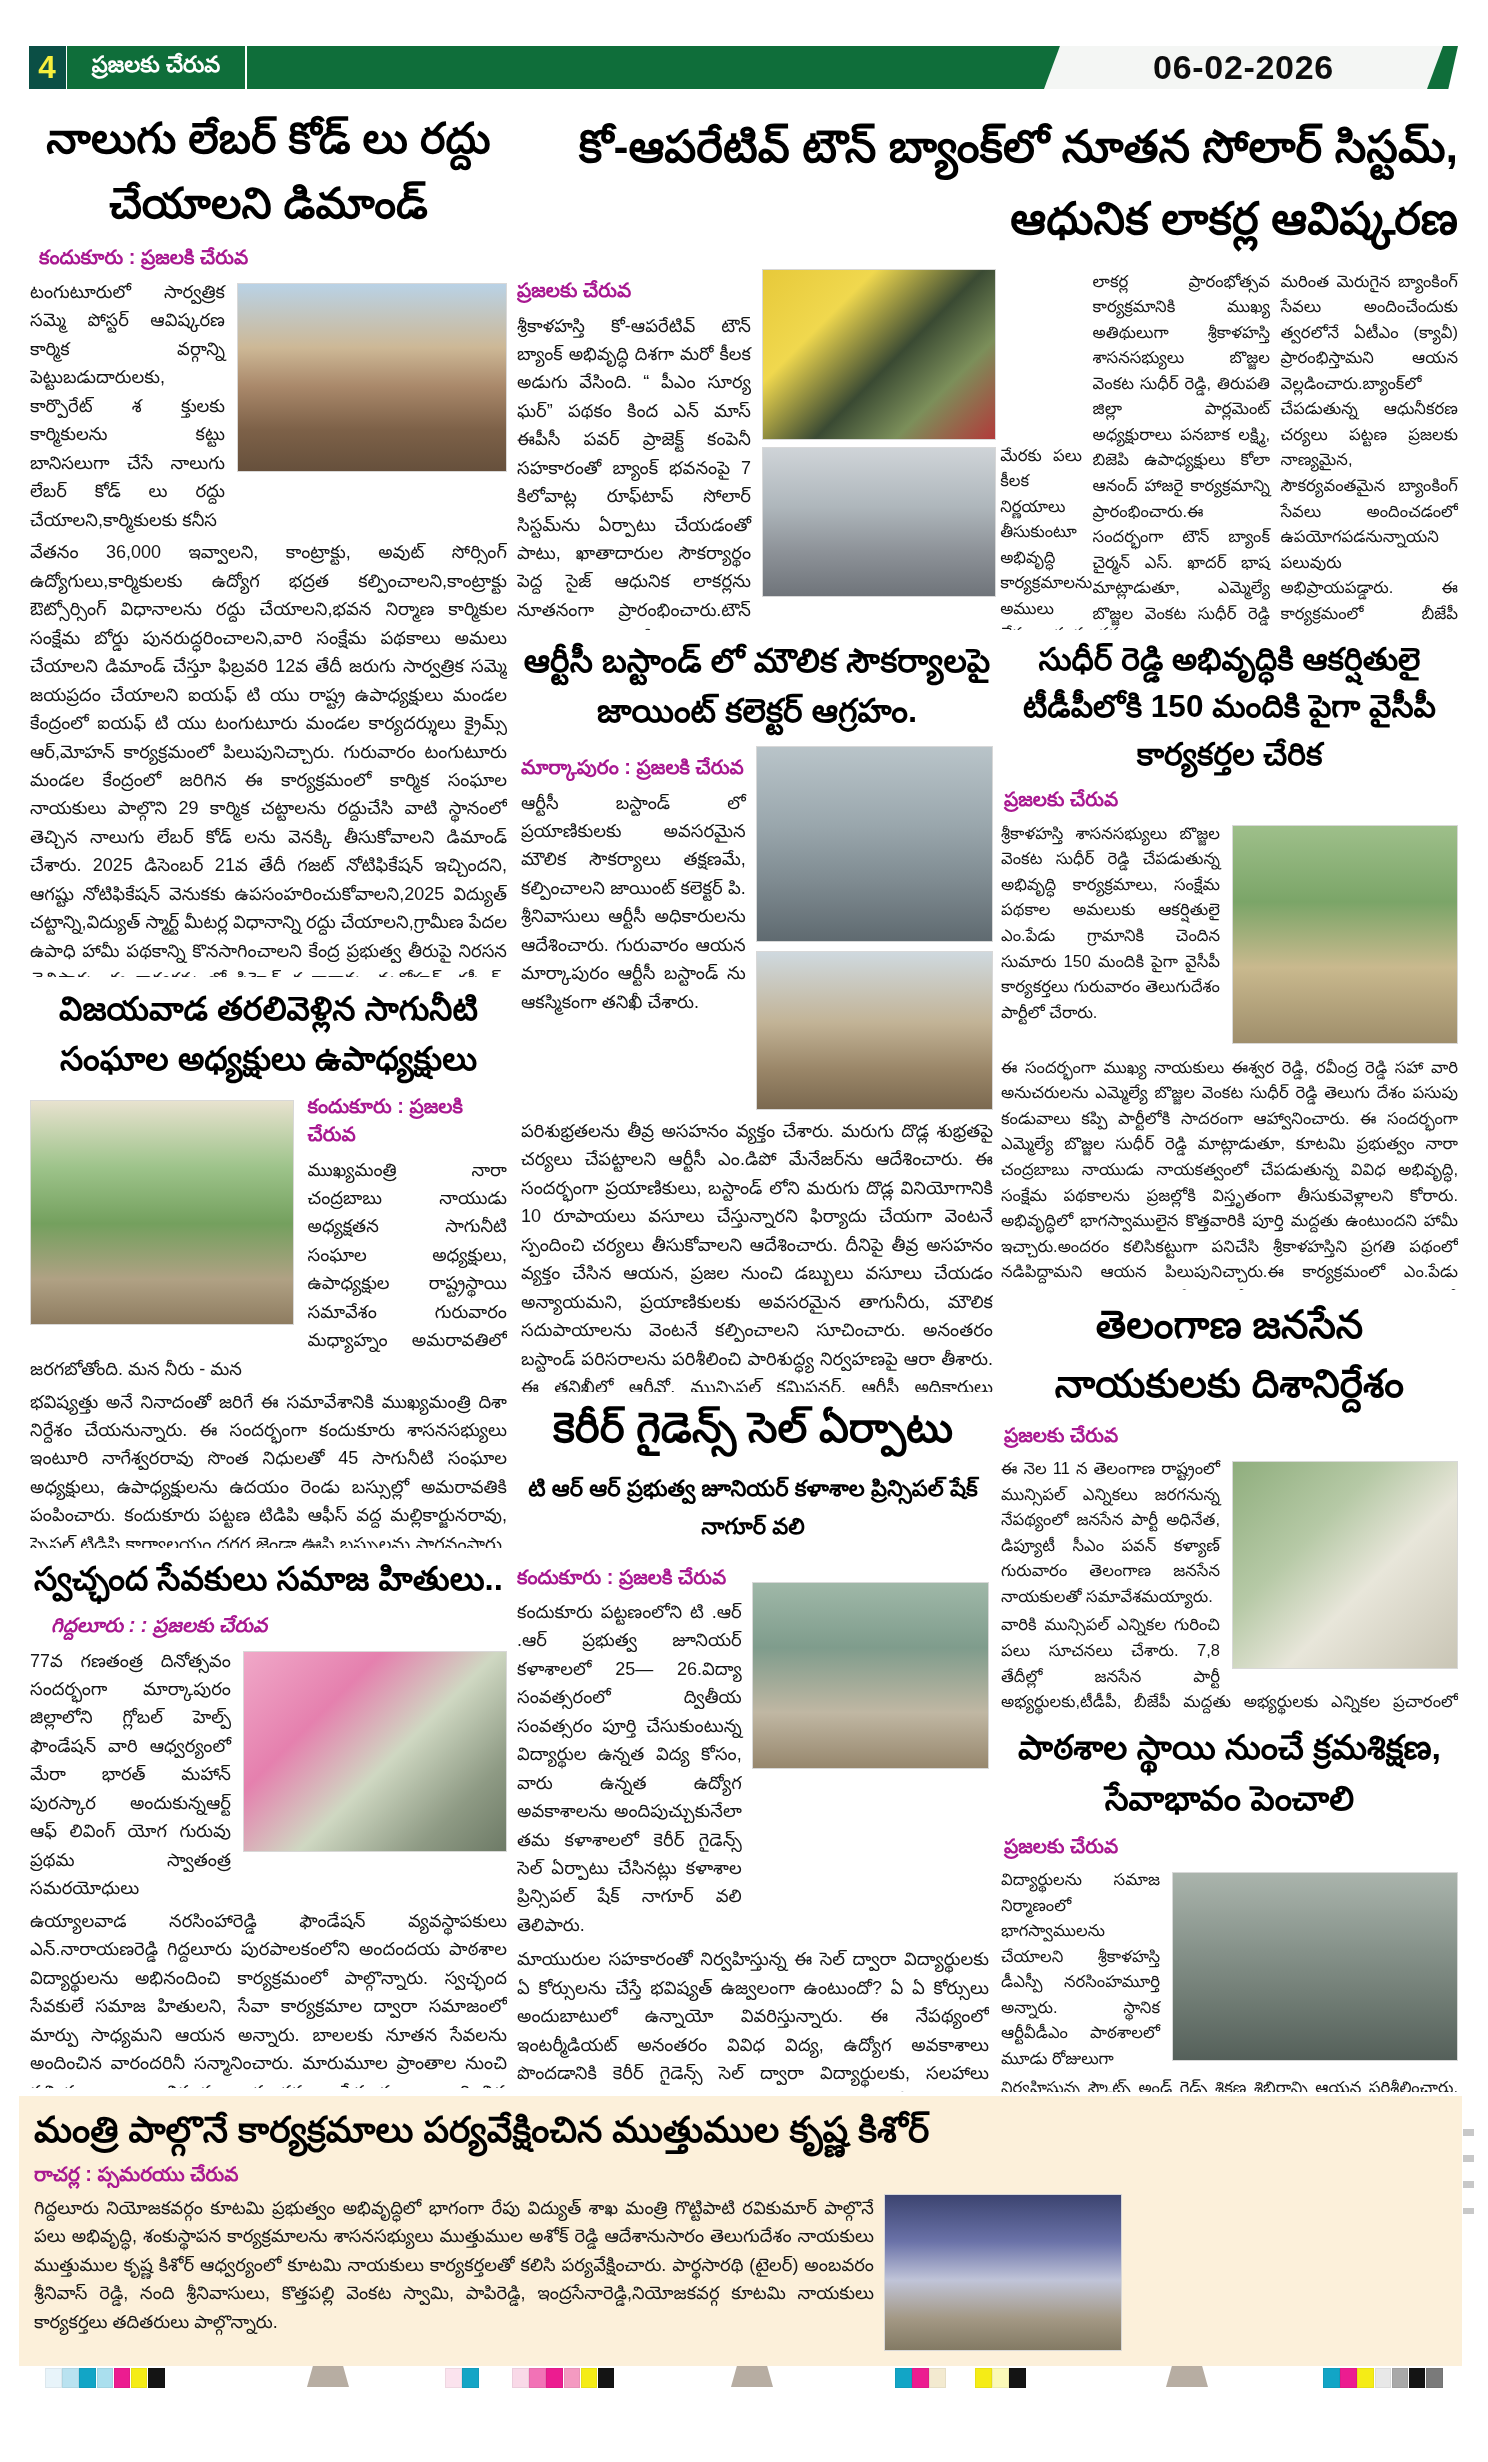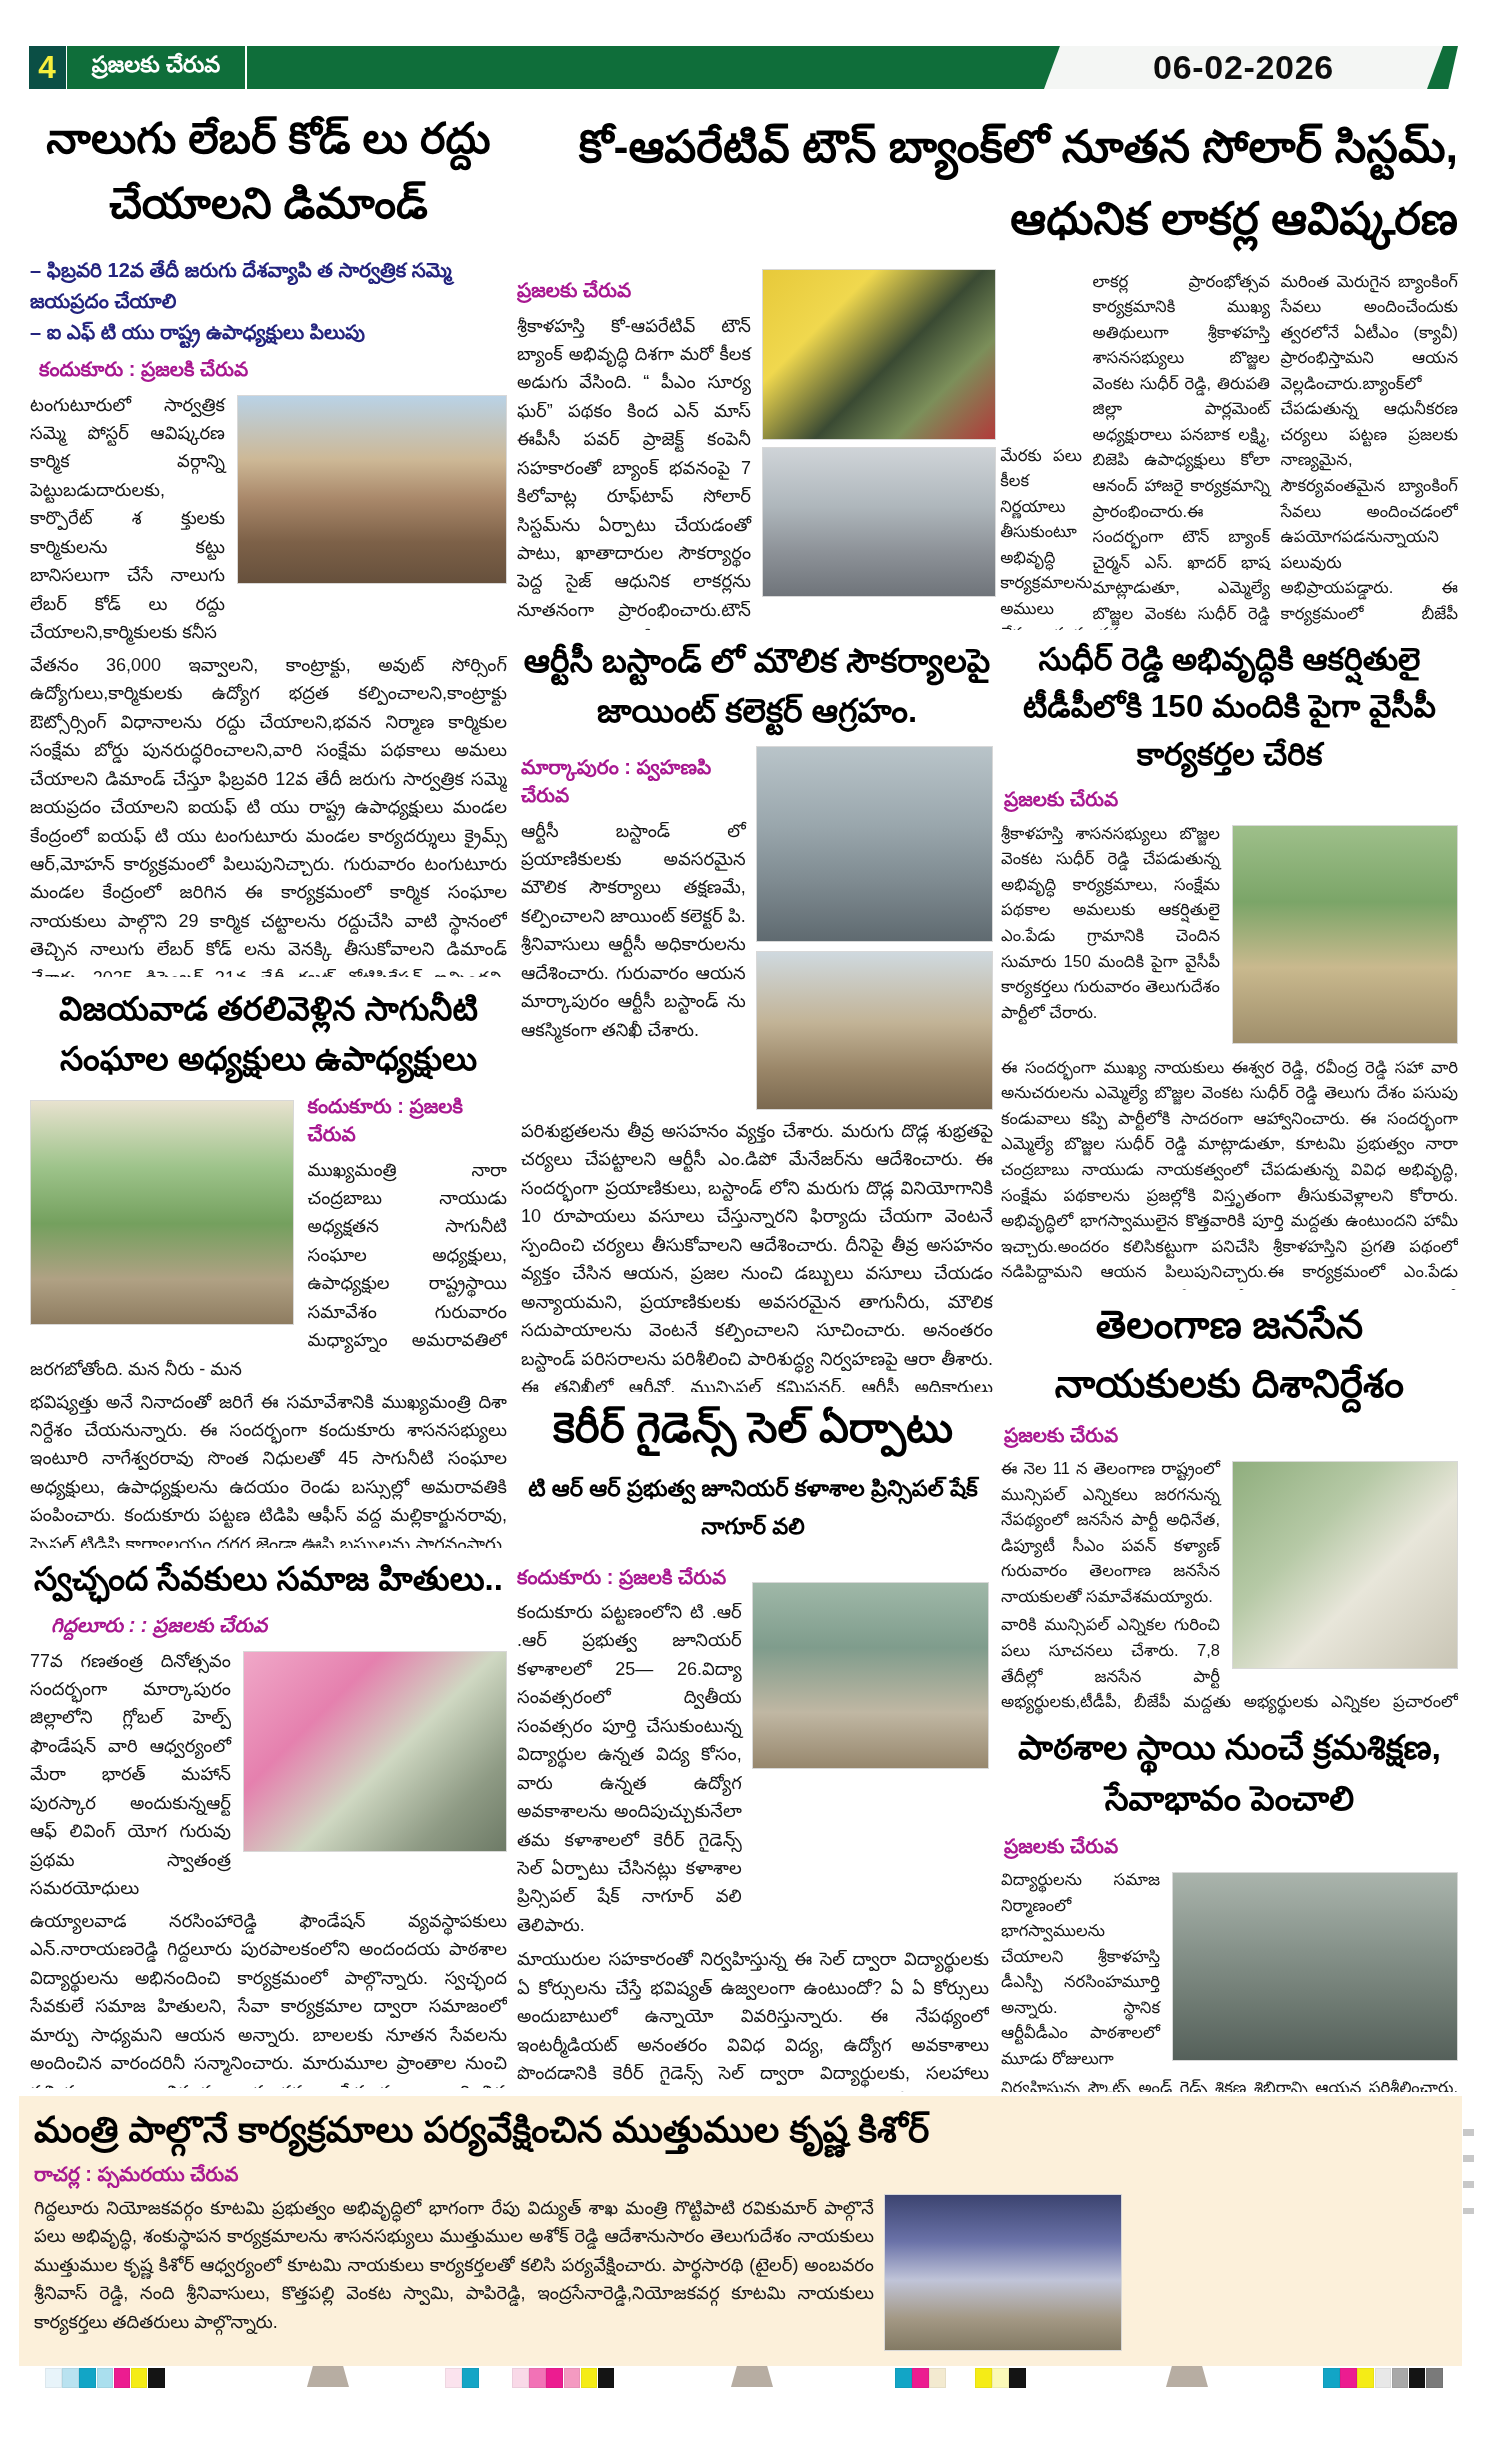--- a/index.html
+++ b/index.html
@@ -72,24 +72,20 @@
   <div class="hdr-bar"></div>
   <div class="hdr-mast">
     <span>ప్రజలకు చేరువ</span>
   </div>
   <div class="hdr-date">
     <span>06-02-2026</span>
   </div>
 
   <div class="article" style="left:30px;top:106px;width:477px;height:871px;">
     <div class="hl hl-xl">నాలుగు లేబర్ కోడ్ లు రద్దు చేయాలని డిమాండ్</div>
-    <div class="bullets">
-      <div>– ఫిబ్రవరి 12వ తేదీ జరుగు దేశవ్యాపి త సార్వత్రిక సమ్మె జయప్రదం చేయాలి</div>
-      <div>– ఐ ఎఫ్ టి యు రాష్ట్ర ఉపాధ్యక్షులు  పిలుపు</div>
-    </div>
     <div class="byline">కందుకూరు : ప్రజలకి చేరువ</div>
     <div>
       <div class="photo p-protest ph-right" style="width:270px;height:189px;"></div>
       <div class="body">టంగుటూరులో సార్వత్రిక సమ్మె పోస్టర్ ఆవిష్కరణ కార్మిక వర్గాన్ని పెట్టుబడుదారులకు, కార్పొరేట్ శ క్తులకు కార్మికులను కట్టు బానిసలుగా చేసే నాలుగు లేబర్ కోడ్ లు రద్దు చేయాలని,కార్మికులకు కనీస</div>
       <div class="clear"></div>
       <div class="body" style="margin-top:4.5px;">వేతనం 36,000 ఇవ్వాలని, కాంట్రాక్టు, అవుట్ సోర్సింగ్ ఉద్యోగులు,కార్మికులకు ఉద్యోగ భద్రత కల్పించాలని,కాంట్రాక్టు ఔట్సోర్సింగ్ విధానాలను రద్దు చేయాలని,భవన నిర్మాణ కార్మికుల సంక్షేమ బోర్డు పునరుద్ధరించాలని,వారి సంక్షేమ పథకాలు అమలు చేయాలని డిమాండ్ చేస్తూ ఫిబ్రవరి 12వ తేదీ జరుగు సార్వత్రిక సమ్మె జయప్రదం చేయాలని ఐయఫ్ టి యు రాష్ట్ర ఉపాధ్యక్షులు మండల కేంద్రంలో ఐయఫ్ టి యు టంగుటూరు మండల కార్యదర్శులు క్రైమ్స్ ఆర్,మోహన్ కార్యక్రమంలో పిలుపునిచ్చారు. గురువారం టంగుటూరు మండల కేంద్రంలో జరిగిన ఈ కార్యక్రమంలో కార్మిక సంఘాల నాయకులు పాల్గొని 29 కార్మిక చట్టాలను రద్దుచేసి వాటి స్థానంలో తెచ్చిన నాలుగు లేబర్ కోడ్ లను వెనక్కి తీసుకోవాలని డిమాండ్ చేశారు. 2025 డిసెంబర్ 21వ తేదీ గజట్ నోటిఫికేషన్ ఇచ్చిందని, ఆగష్టు నోటిఫికేషన్ వెనుకకు ఉపసంహరించుకోవాలని,2025 విద్యుత్ చట్టాన్ని,విద్యుత్ స్మార్ట్ మీటర్ల విధానాన్ని రద్దు చేయాలని,గ్రామీణ పేదల ఉపాధి హామీ పథకాన్ని కొనసాగించాలని కేంద్ర ప్రభుత్వ తీరుపై నిరసన తెలిపారు. ఈ కార్యక్రమంలో సిహెచ్ రంగారావు, మనోహర్, రఫీంద్, శ్రీనివాసరావు,నారాయణ తదితరులు పాల్గొన్నారు.</div>
     </div>
   </div>
 
   <div class="article" style="left:517px;top:111px;width:941px;height:519px;">
@@ -112,21 +108,21 @@
       <div class="col" style="width:182px;">
         <div class="body small">మరింత మెరుగైన బ్యాంకింగ్ సేవలు అందించేందుకు త్వరలోనే ఏటీఎం (క్యావీ) ప్రారంభిస్తామని ఆయన వెల్లడించారు.బ్యాంక్‌లో చేపడుతున్న ఆధునీకరణ చర్యలు పట్టణ ప్రజలకు నాణ్యమైన, సౌకర్యవంతమైన బ్యాంకింగ్ సేవలు అందించడంలో ఉపయోగపడనున్నాయని పలువురు అభిప్రాయపడ్డారు. ఈ కార్యక్రమంలో బీజేపీ నాయకులు కోలా ఆనంద్, బ్యాంక్ సీఈవో ధనంజనేయులు, కూటమి నాయకులు, బ్యాంకు సిబ్బంది తదితరులు పాల్గొన్నారు.</div>
       </div>
     </div>
   </div>
 
   <div class="article" style="left:521px;top:636px;width:472px;height:756px;">
     <div class="hl hl-md">ఆర్టీసీ బస్టాండ్ లో మౌలిక సౌకర్యాలపై జాయింట్ కలెక్టర్ ఆగ్రహం.</div>
     <div class="row" style="margin-top:10.5px;">
       <div class="col" style="width:225px;">
-        <div class="byline" style="margin-left:0;">మార్కాపురం : ప్వహణపి చేరువ</div>
+        <div class="byline" style="margin-left:0;">మార్కాపురం : ప్రజలకి చేరువ</div>
         <div class="body">ఆర్టీసీ బస్టాండ్ లో ప్రయాణికులకు అవసరమైన మౌలిక సౌకర్యాలు తక్షణమే, కల్పించాలని జాయింట్ కలెక్టర్ పి. శ్రీనివాసులు ఆర్టీసీ అధికారులను ఆదేశించారు. గురువారం ఆయన మార్కాపురం ఆర్టీసీ బస్టాండ్ ను ఆకస్మికంగా తనిఖీ చేశారు.</div>
       </div>
       <div class="col" style="width:237px;display:flex;flex-direction:column;gap:9px;">
         <div class="photo p-busstand" style="width:237px;height:196px;"></div>
         <div class="photo p-street" style="width:237px;height:159px;"></div>
       </div>
     </div>
     <div class="body" style="margin-top:7.5px;">పరిశుభ్రతలను తీవ్ర అసహనం వ్యక్తం చేశారు. మరుగు దొడ్ల శుభ్రతపై చర్యలు చేపట్టాలని ఆర్టీసీ ఎం.డిపో మేనేజర్‌ను ఆదేశించారు. ఈ సందర్భంగా ప్రయాణికులు, బస్టాండ్ లోని మరుగు దొడ్ల వినియోగానికి 10 రూపాయలు వసూలు చేస్తున్నారని ఫిర్యాదు చేయగా వెంటనే స్పందించి చర్యలు తీసుకోవాలని ఆదేశించారు. దీనిపై తీవ్ర అసహనం వ్యక్తం చేసిన ఆయన, ప్రజల నుంచి డబ్బులు వసూలు చేయడం అన్యాయమని, ప్రయాణికులకు అవసరమైన తాగునీరు, మౌలిక సదుపాయాలను వెంటనే కల్పించాలని సూచించారు. అనంతరం బస్టాండ్ పరిసరాలను పరిశీలించి పారిశుద్ధ్య నిర్వహణపై ఆరా తీశారు. ఈ తనిఖీలో ఆర్డీవో, మున్సిపల్ కమిషనర్, ఆర్టీసీ అధికారులు తదితరులు పాల్గొన్నారు.</div>
   </div>
 

